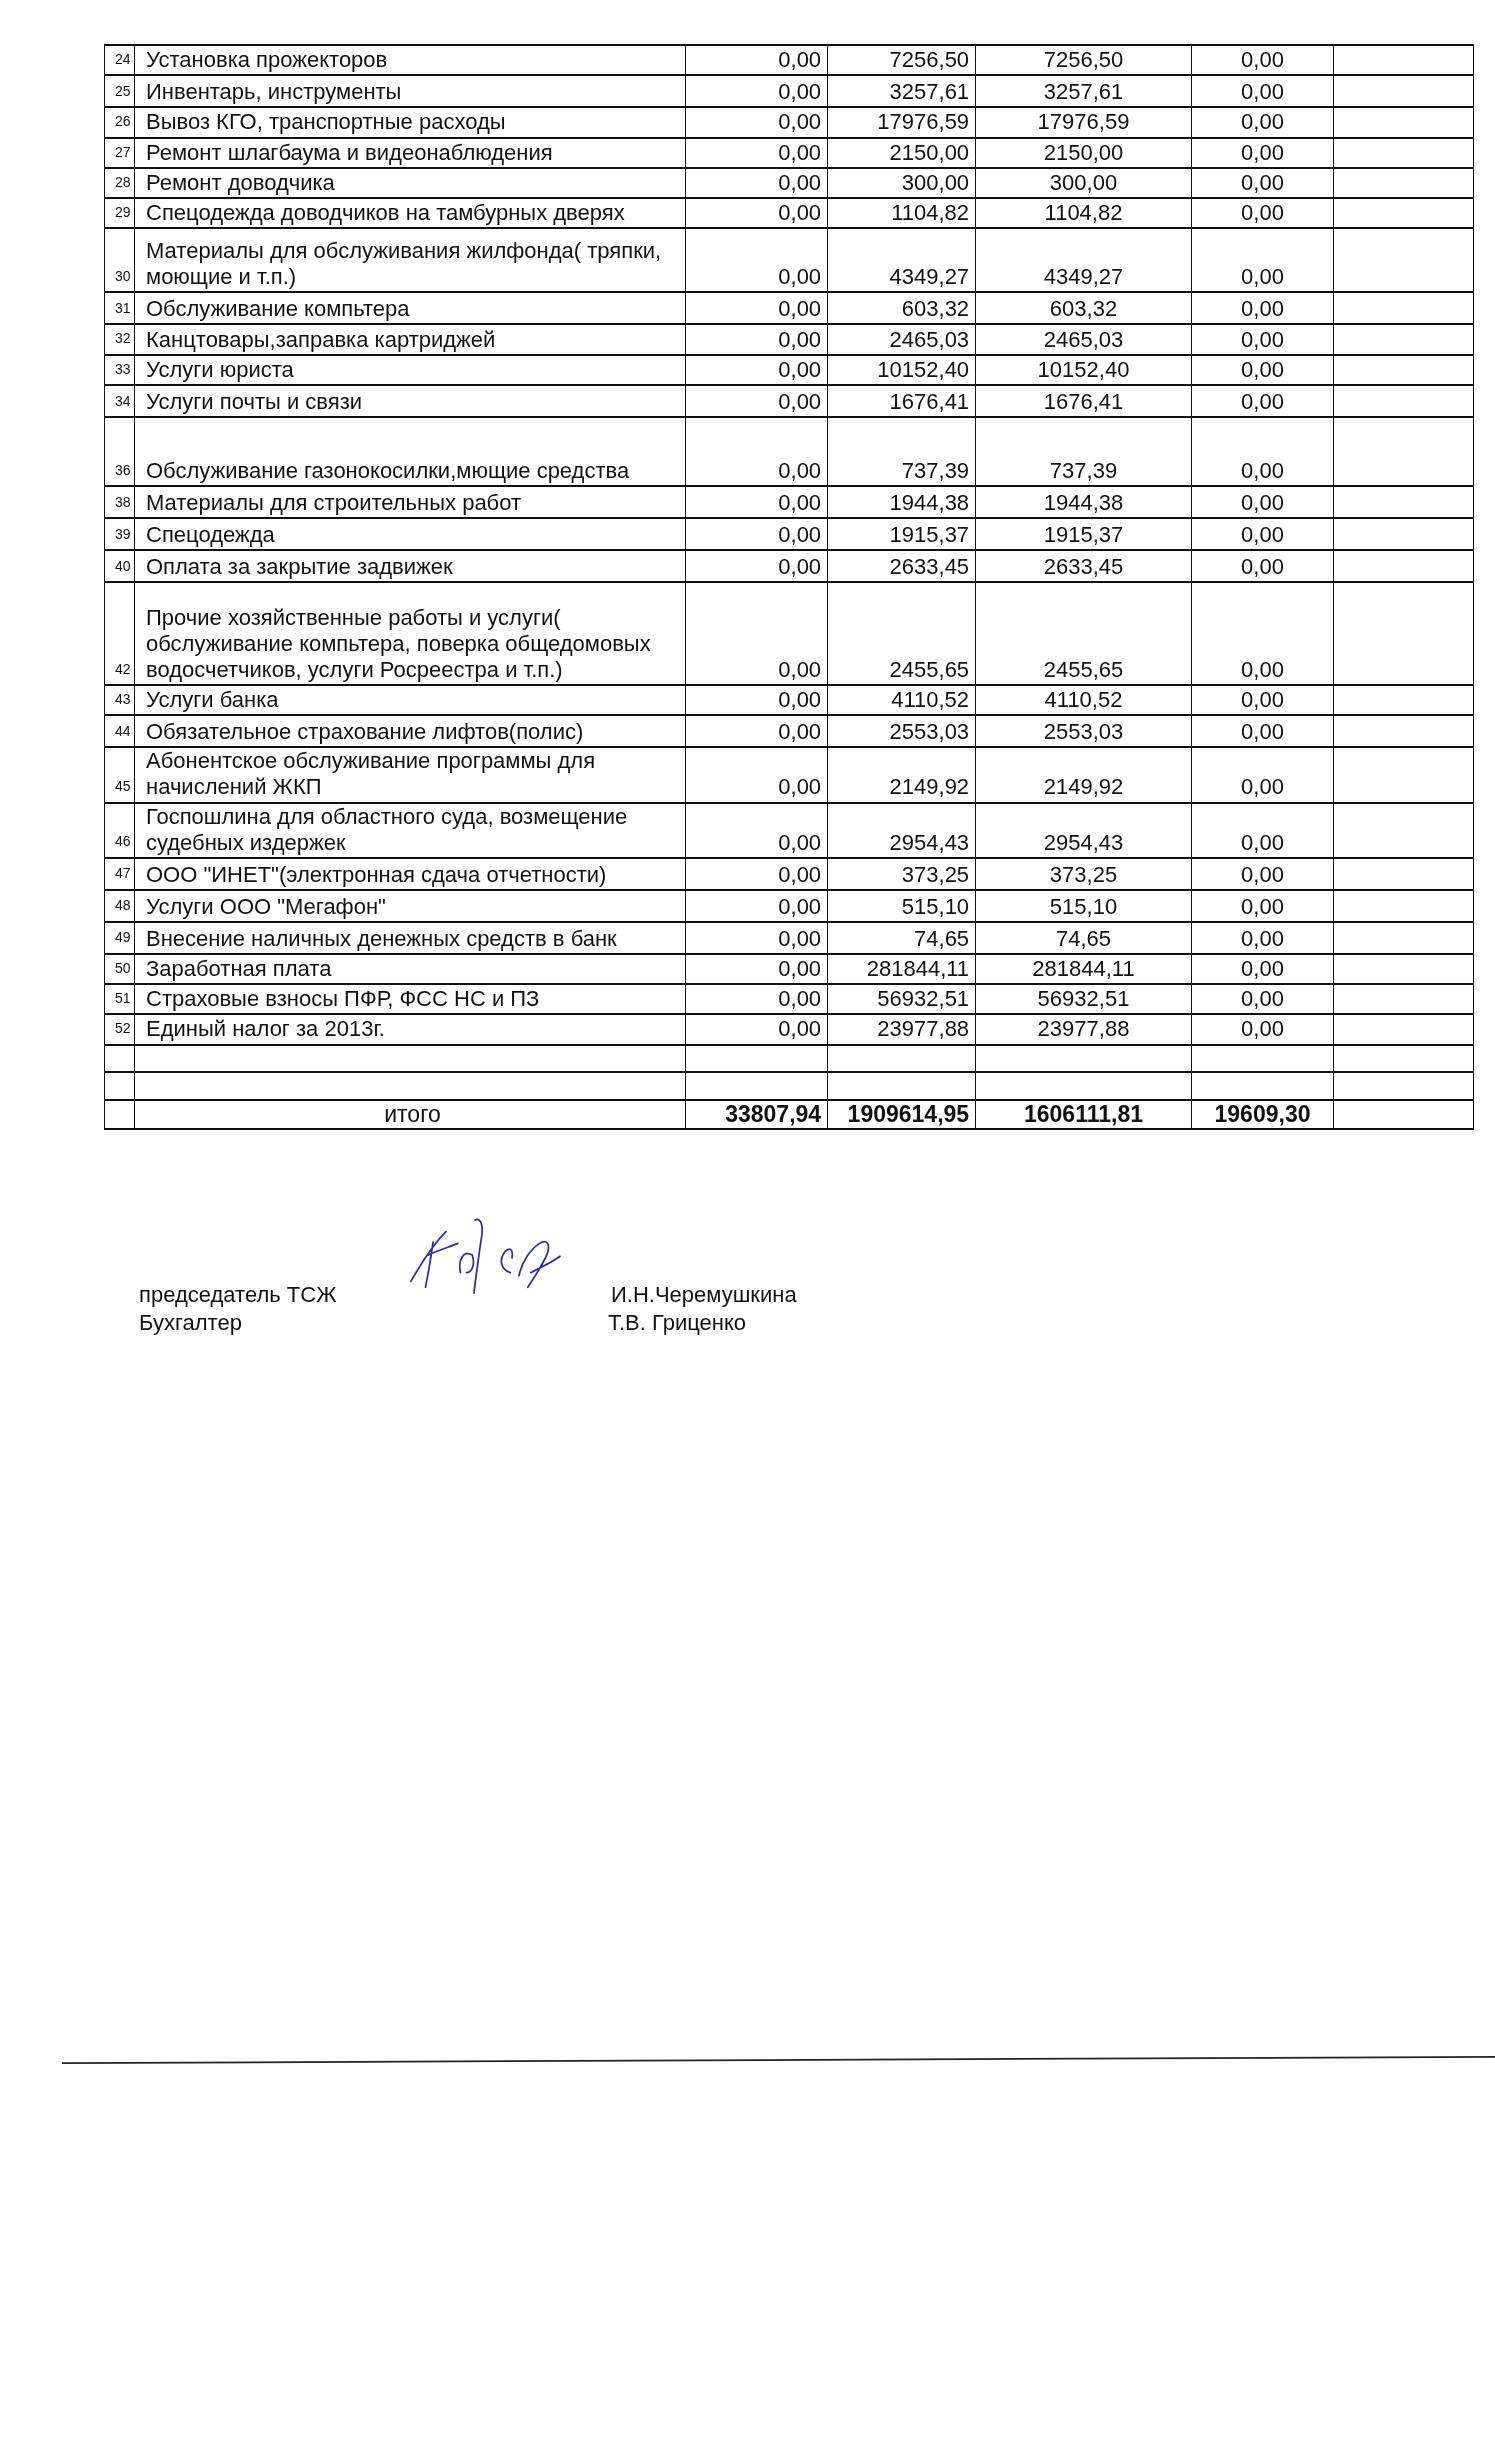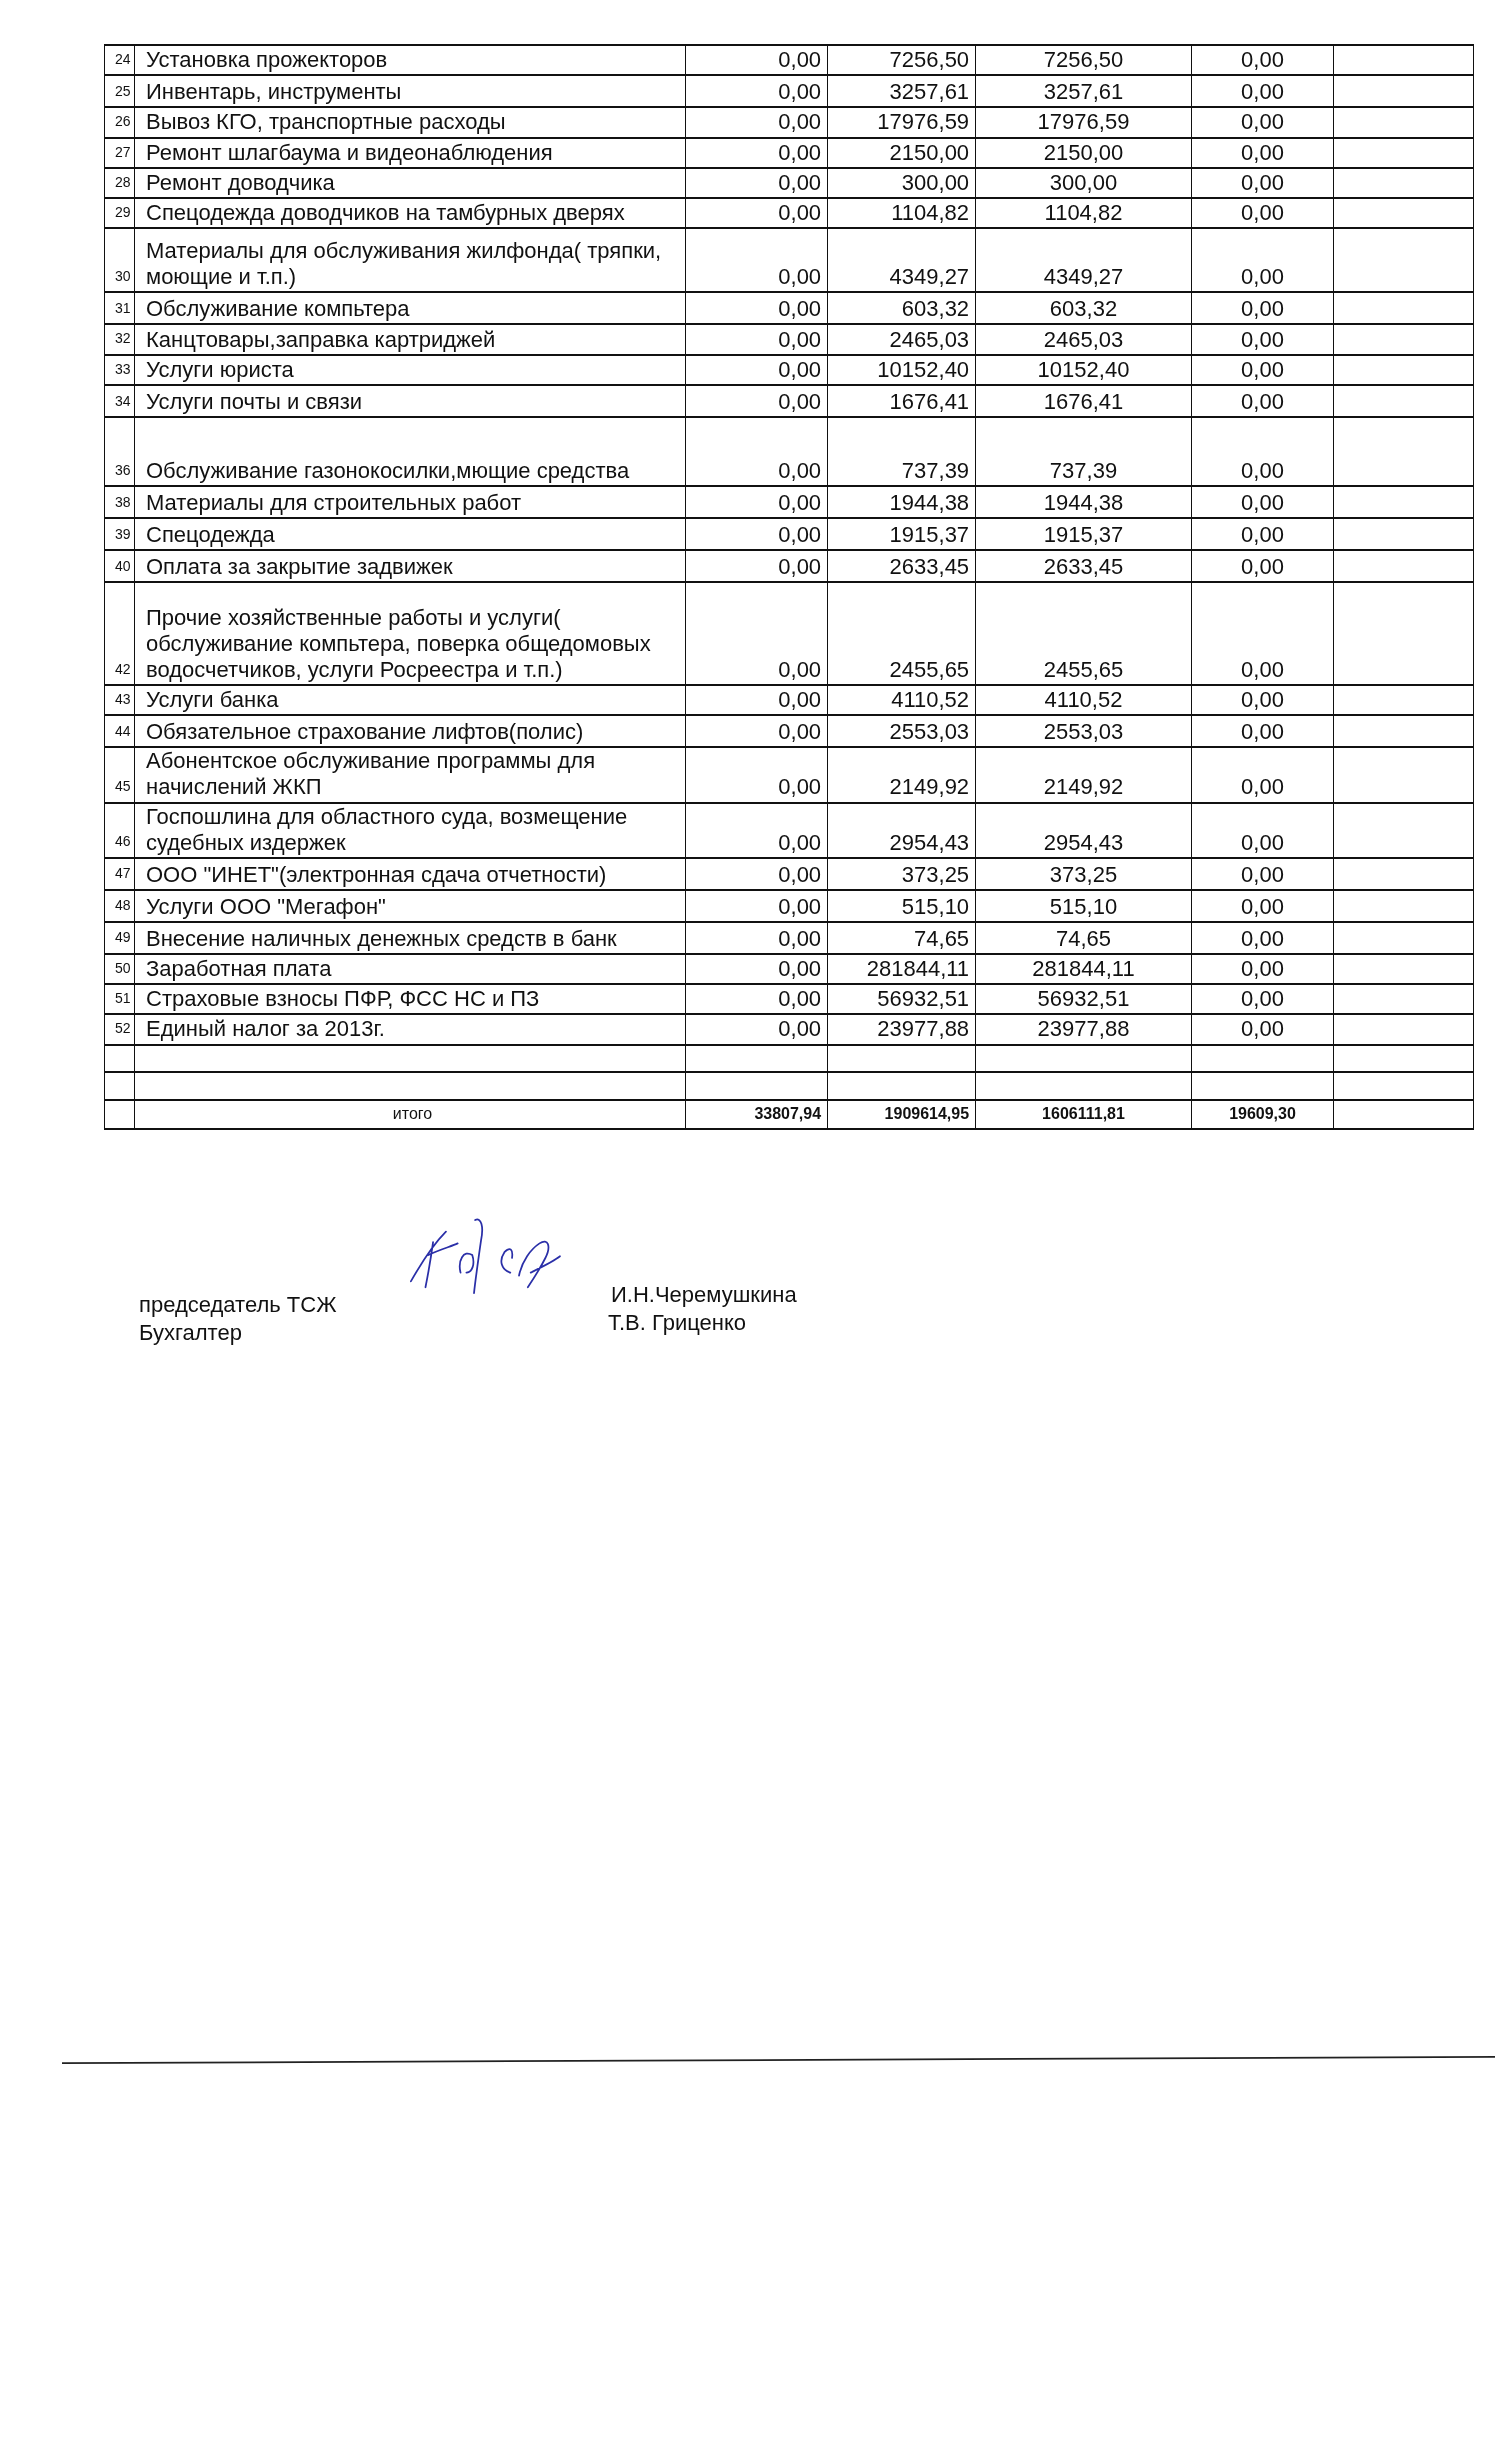--- a/index.html
+++ b/index.html
@@ -20,29 +20,29 @@
       vertical-align: bottom;
       white-space: nowrap;
       overflow: hidden;
     }
     .report-table td.num {
       font-size: 14px; text-align: right; padding: 0 3.5px 2.3px 1.2px;
     }
     .report-table td.desc { white-space: normal; padding-left: 11px; }
     .report-table td.v1, .report-table td.v2 { text-align: right; }
     .report-table td.v3, .report-table td.v4 { text-align: center; }
-    .report-table tr.total td { font-weight: bold; font-size: 16px; }
+    .report-table tr.total td { font-weight: bold; font-size: 23px; }
     .report-table tr.total td.desc { text-align: center; font-weight: normal; }
 
     .signature-block {
       position: absolute; left: 139px; top: 1281px;
       font-size: 22px; line-height: 28px;
     }
     .sig-row { position: relative; height: 28px; }
-    .sig-role { position: absolute; left: 0; top: 10px; white-space: nowrap; }
+    .sig-role { position: absolute; left: 0; top: 0; white-space: nowrap; }
     .sig-name { position: absolute; top: 0; white-space: nowrap; }
     .sig-name.n1 { left: 472px; }
     .sig-name.n2 { left: 469px; }
     .signature-scribble {
       position: absolute; left: 405px; top: 1214px; width: 193px; height: 88px;
     }
     .bottom-rule {
       position: absolute; left: 62px; top: 2055px; width: 1433px; height: 11.7px;
     }
   </style>

